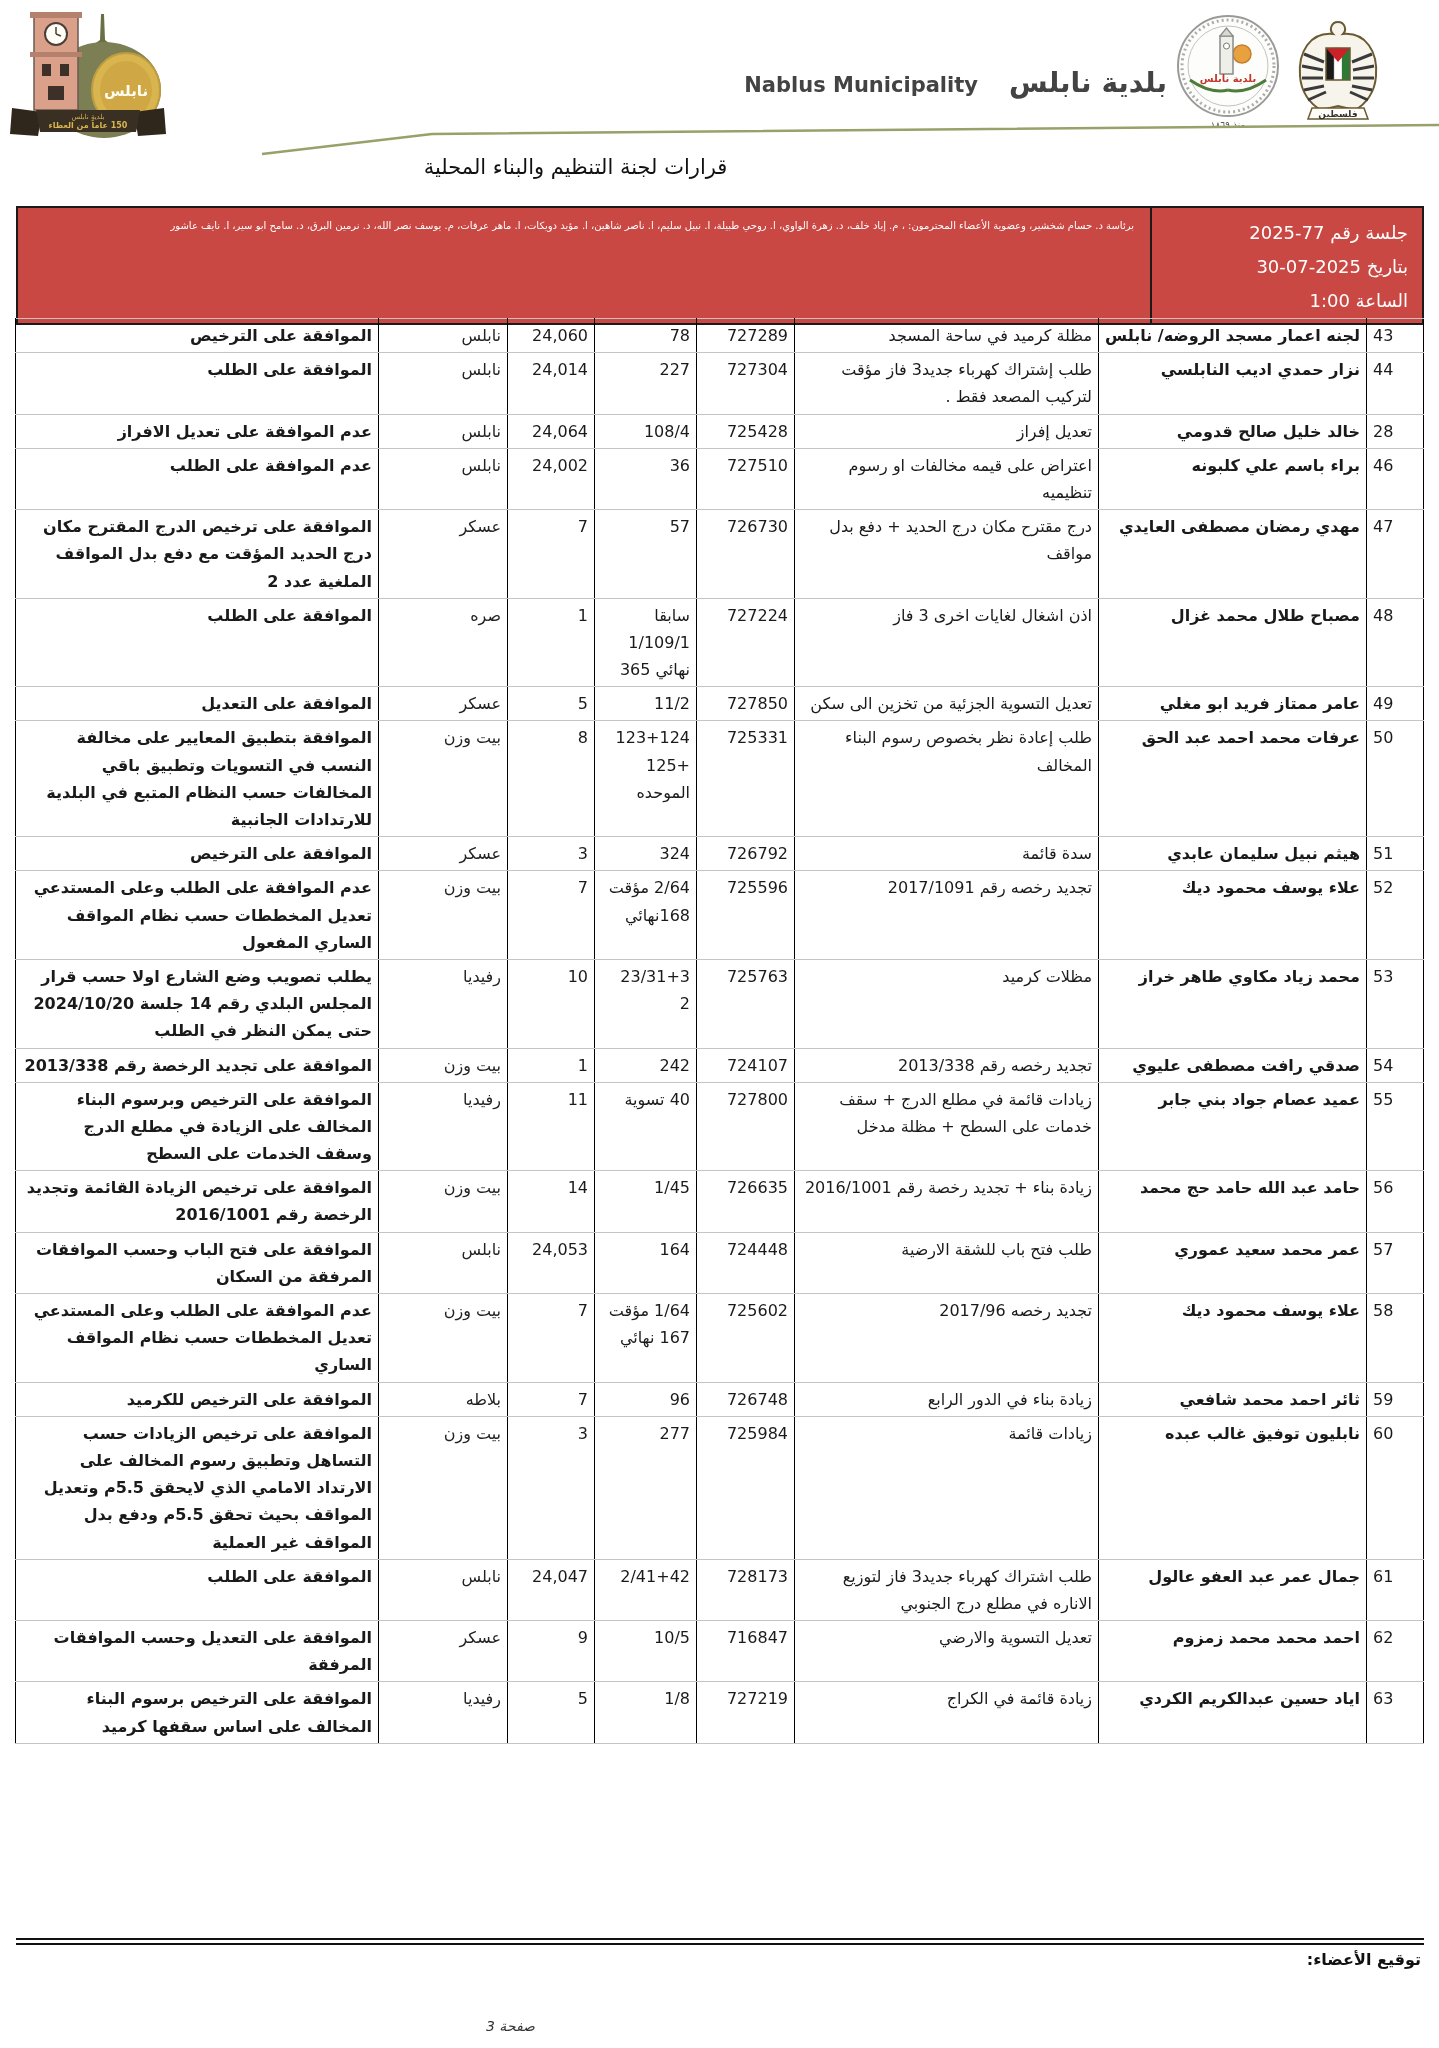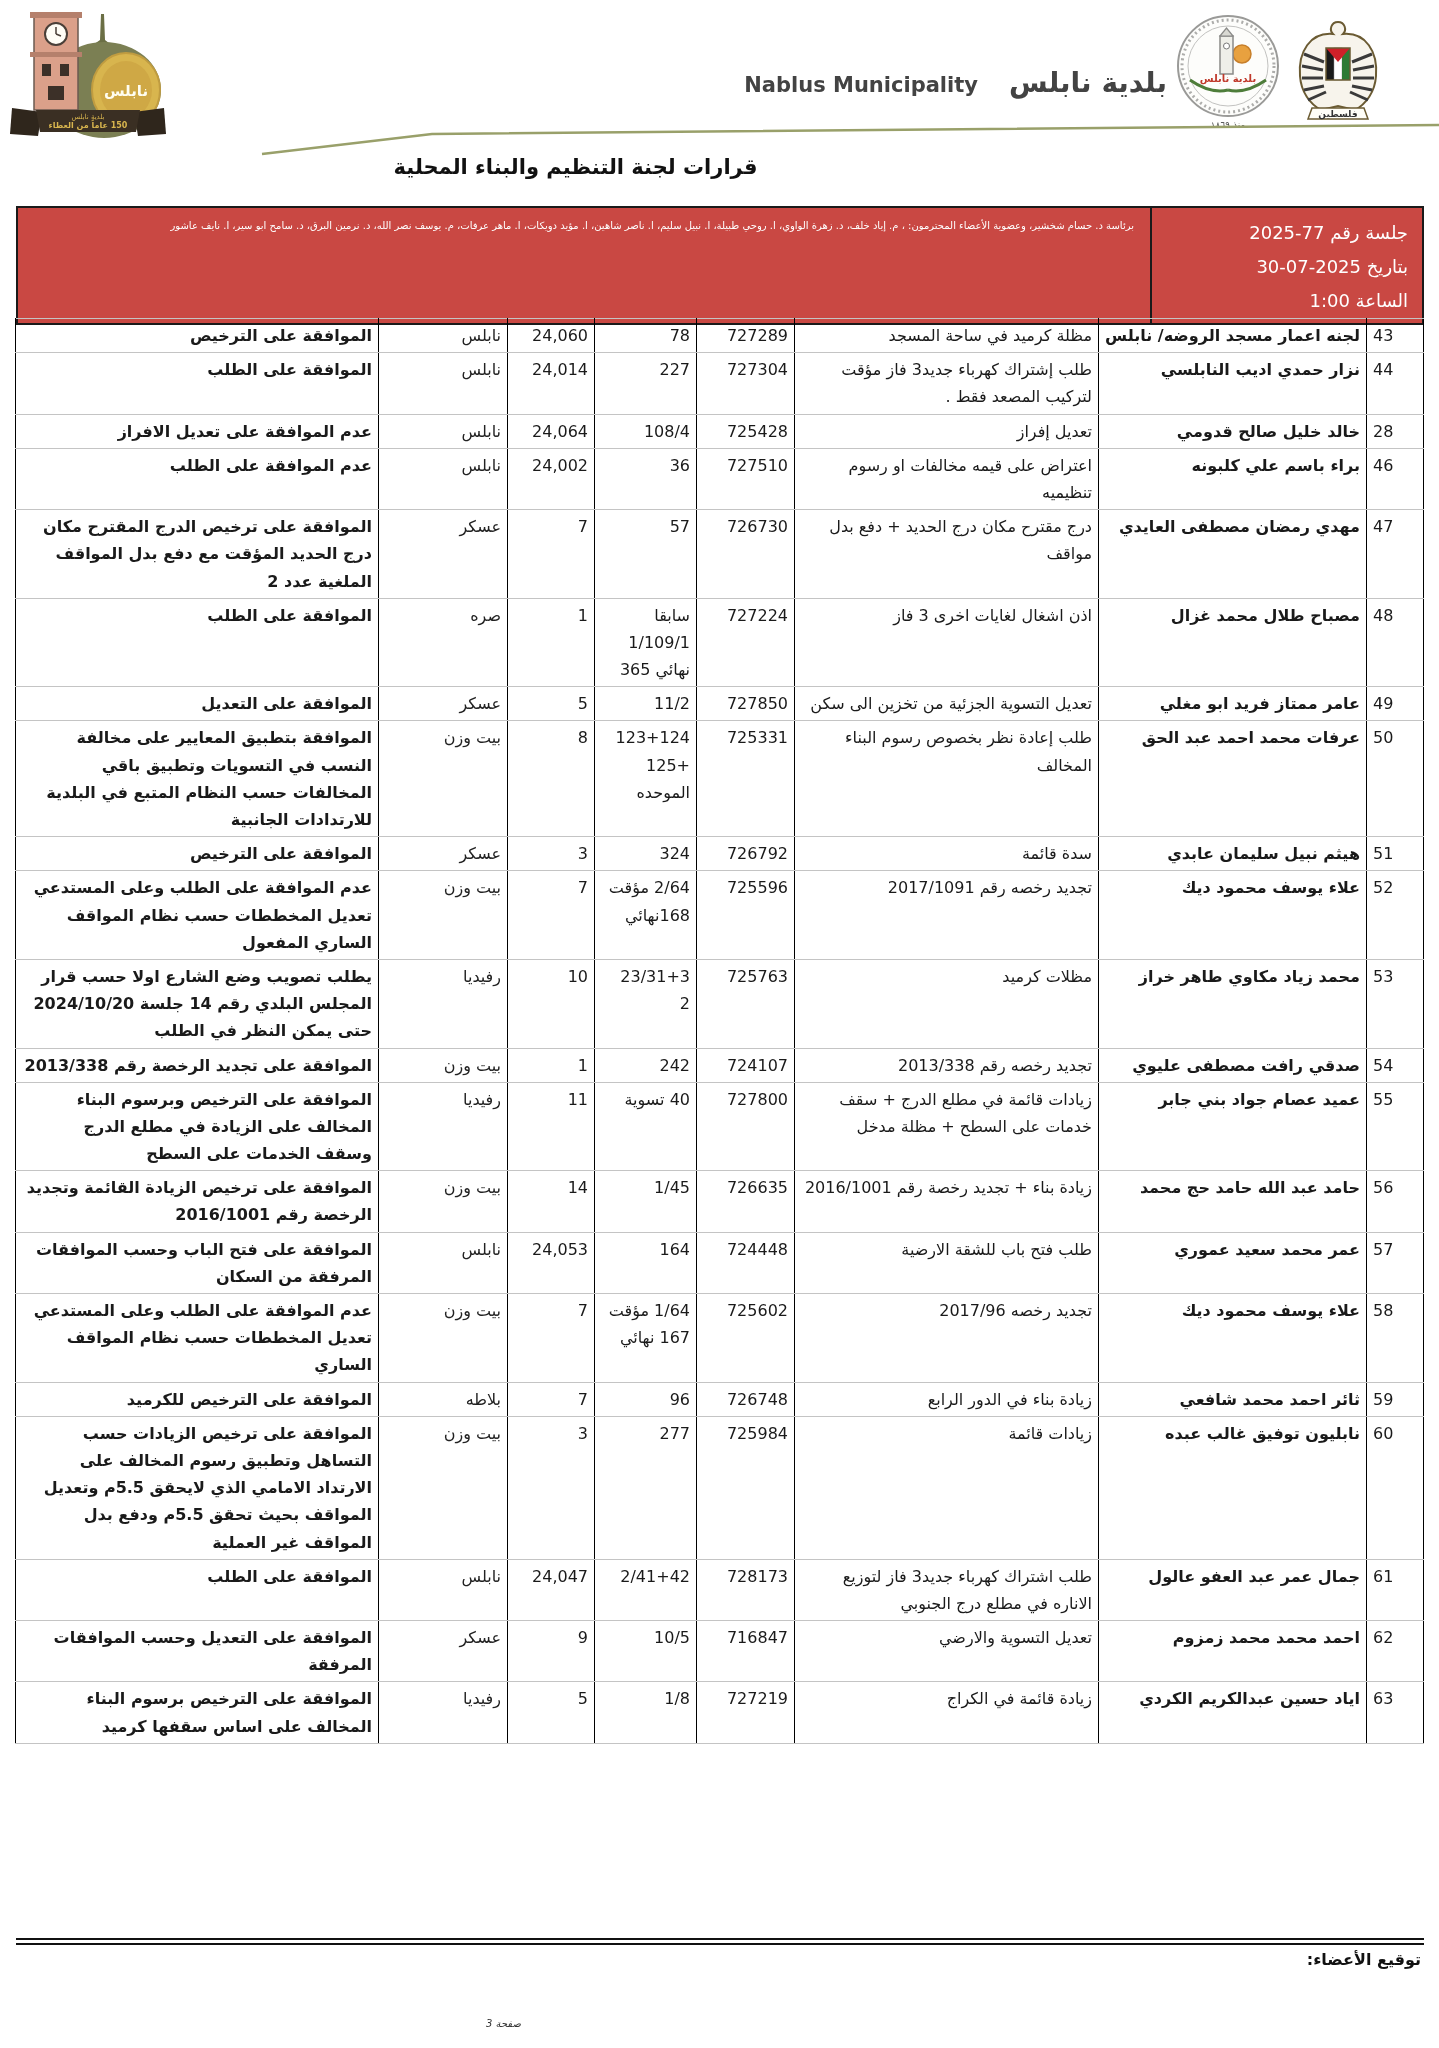--- a/index.html
+++ b/index.html
@@ -12,21 +12,21 @@
   .anniv-logo{position:absolute;left:8px;top:6px;width:160px;height:132px;}
   .seal-logo{position:absolute;left:1172px;top:14px;width:112px;height:120px;}
   .eagle-logo{position:absolute;left:1290px;top:18px;width:96px;height:106px;}
   .wordmark{position:absolute;top:66px;right:272px;direction:rtl;white-space:nowrap;}
   .wordmark .ar{font-size:28px;font-weight:bold;color:#434343;letter-spacing:1px;}
   .wordmark .en{font-size:21px;font-weight:bold;color:#434343;margin-right:26px;}
   .deco-line{position:absolute;left:0;top:116px;width:1439px;height:44px;}
   .doc-title{
     position:absolute;top:155px;left:0;width:1259px;box-sizing:border-box;
     padding-left:0;padding-right:108px;text-align:center;
-    font-size:21px;font-weight:bold;color:#111;
+    font-size:21px;font-weight:normal;color:#111;
   }
   
   .banner{
     position:absolute;top:206px;left:16px;width:1404px;
     background:#c94843;border:2px solid #1a1a1a;color:#ffffff;
     display:flex;flex-direction:row;direction:rtl;
   }
   .banner-right{
     width:248px;flex:none;border-left:2px solid #1a1a1a;
     padding:8px 14px 4px 8px;font-size:18px;font-weight:normal;line-height:1.9;
@@ -52,21 +52,21 @@
   td.c-dec{text-align:right;font-weight:bold;}
   
   .sig-rule{
     position:absolute;left:16px;top:1938px;width:1408px;height:3px;
     border-top:2px solid #111;border-bottom:2px solid #111;
   }
   .sig-label{
     position:absolute;right:18px;top:1950px;font-size:16px;font-weight:bold;color:#111;
   }
   .page-label{
-    position:absolute;left:486px;top:2018px;font-size:10px;font-style:italic;color:#333;
+    position:absolute;left:486px;top:2018px;font-size:14px;font-style:italic;color:#333;
     direction:rtl;
   }
 </style>
 </head>
 <body>
 
 <svg class="anniv-logo" viewBox="0 0 160 132" xmlns="http://www.w3.org/2000/svg">
   <path d="M93 8 l3 0 l1 26 l9 7 l-24 0 l10 -7 z" fill="#6b6f45"></path>
   <ellipse cx="96" cy="84" rx="57" ry="48" fill="#7b7f53"></ellipse>
   <rect x="26" y="8" width="44" height="96" fill="#dba08a" stroke="#6b5a50" stroke-width="1.5"></rect>

